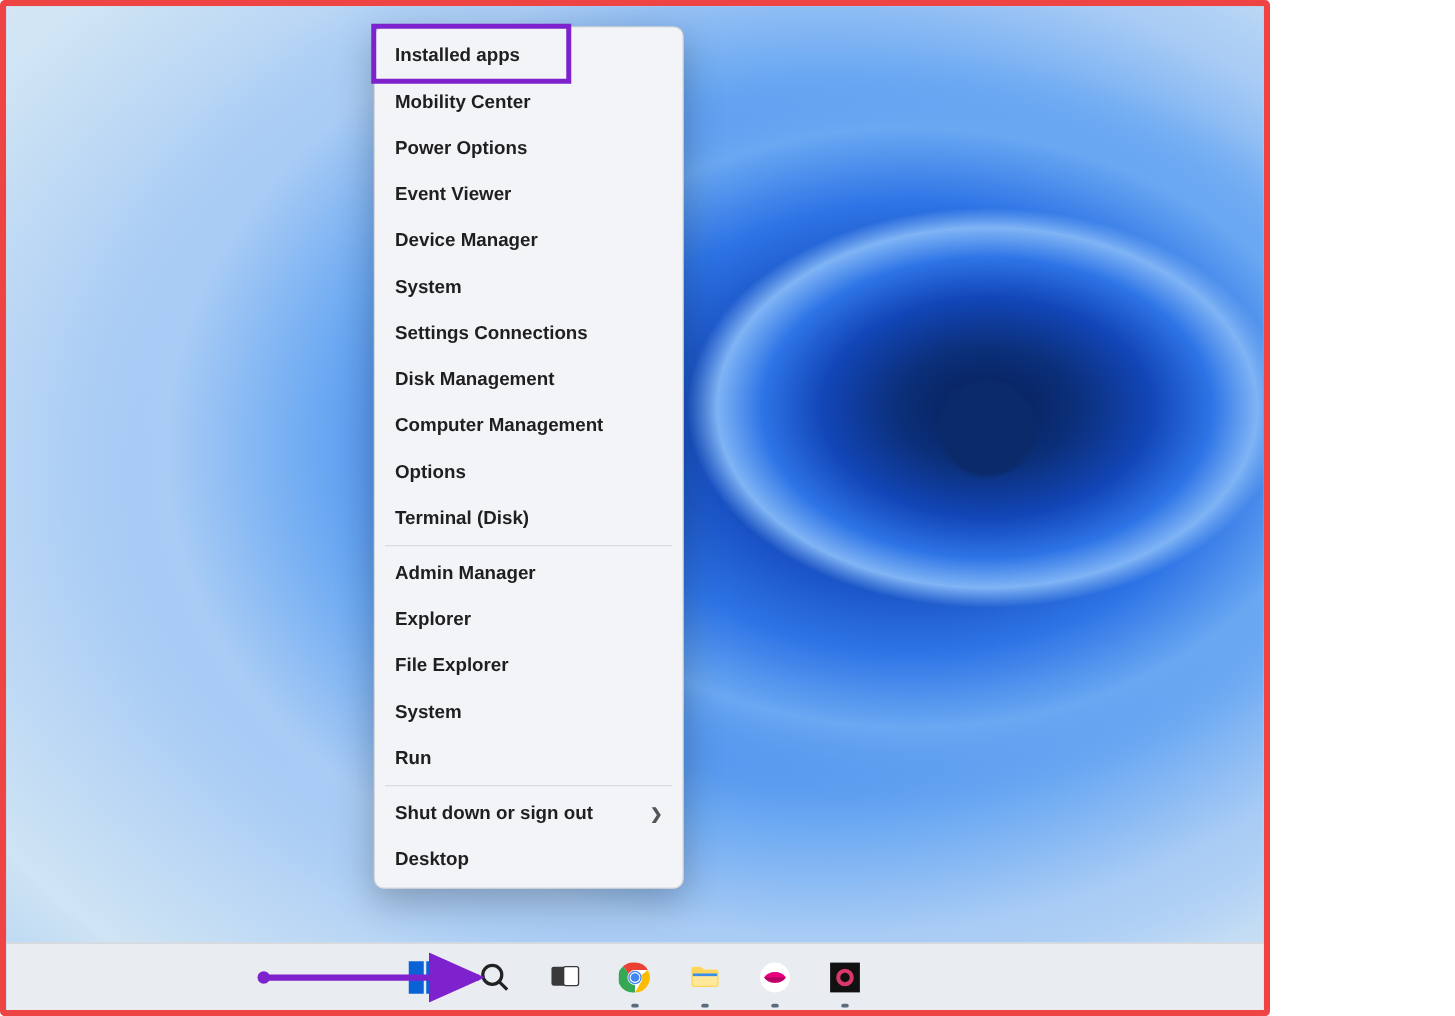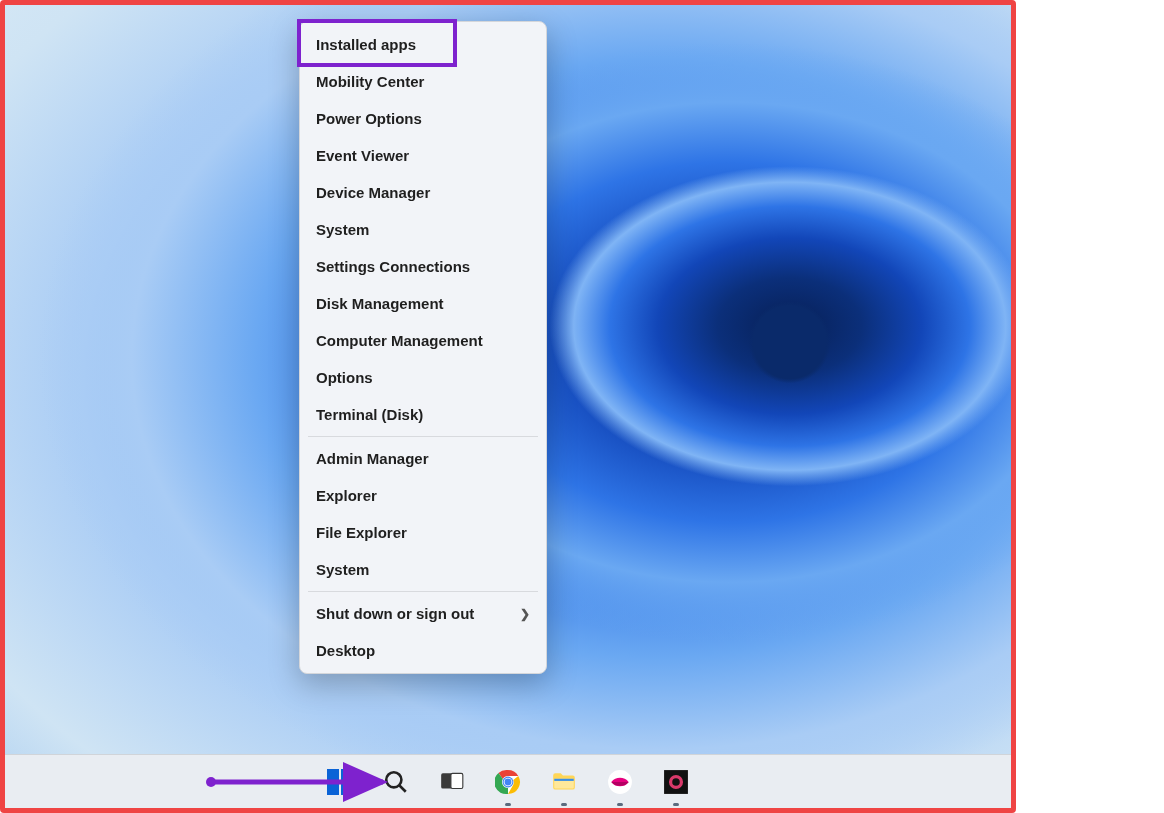--- a/index.html
+++ b/index.html
@@ -165,20 +165,23 @@
       </div>
     <div class="menu-item">
         <span>Explorer</span>
       </div>
     <div class="menu-item">
         <span>File Explorer</span>
       </div>
     <div class="menu-item">
         <span>System</span>
       </div>
+    <div class="menu-item">
+        <span>Run</span>
+      </div>
     <div class="menu-divider"></div>
 
     <div class="menu-item">
       <span>Shut down or sign out</span>
       <span class="chevron">❯</span>
     </div>
     <div class="menu-item">
         <span>Desktop</span>
       </div>
   </div>

